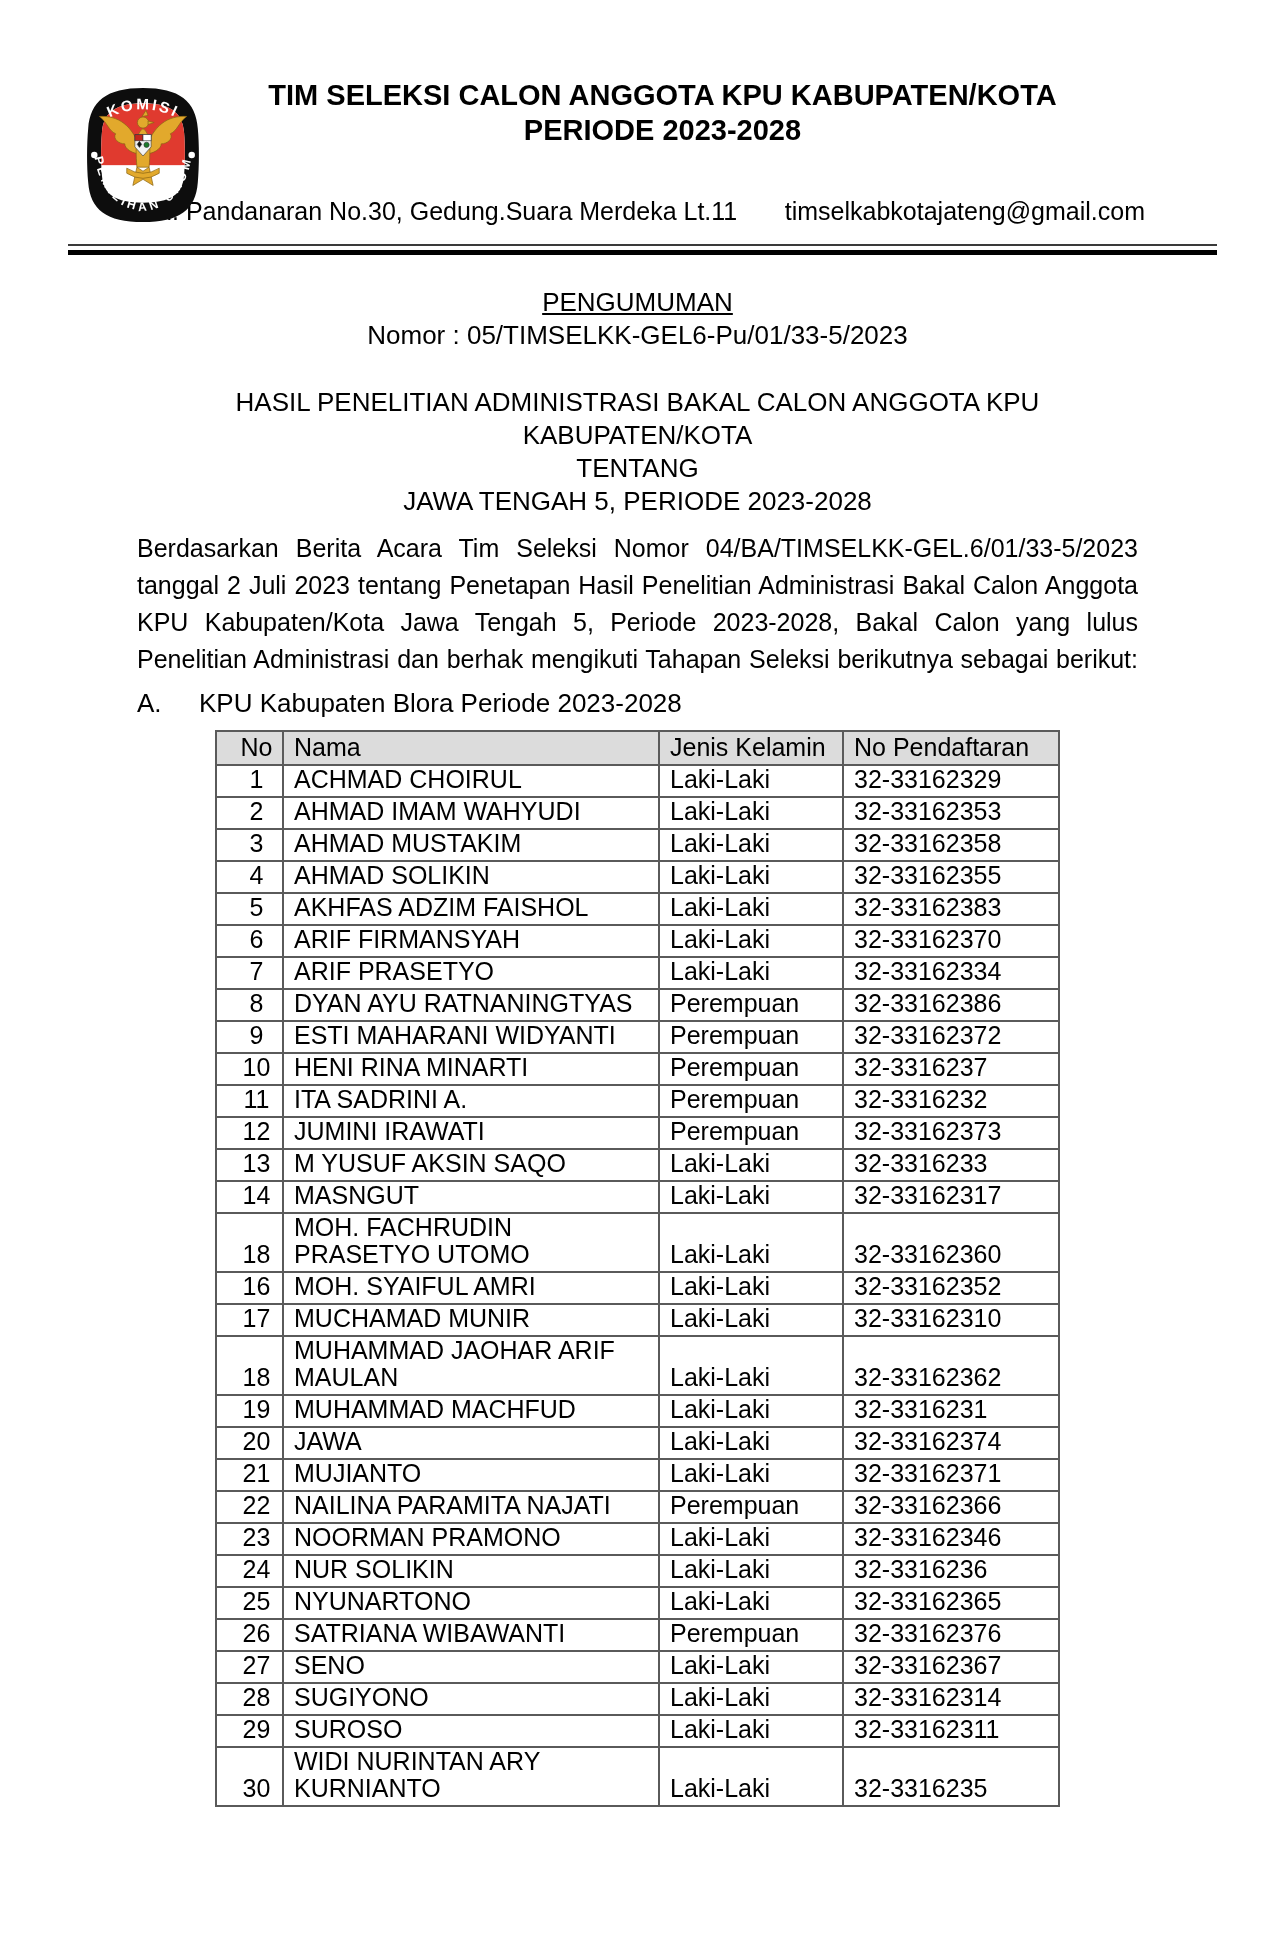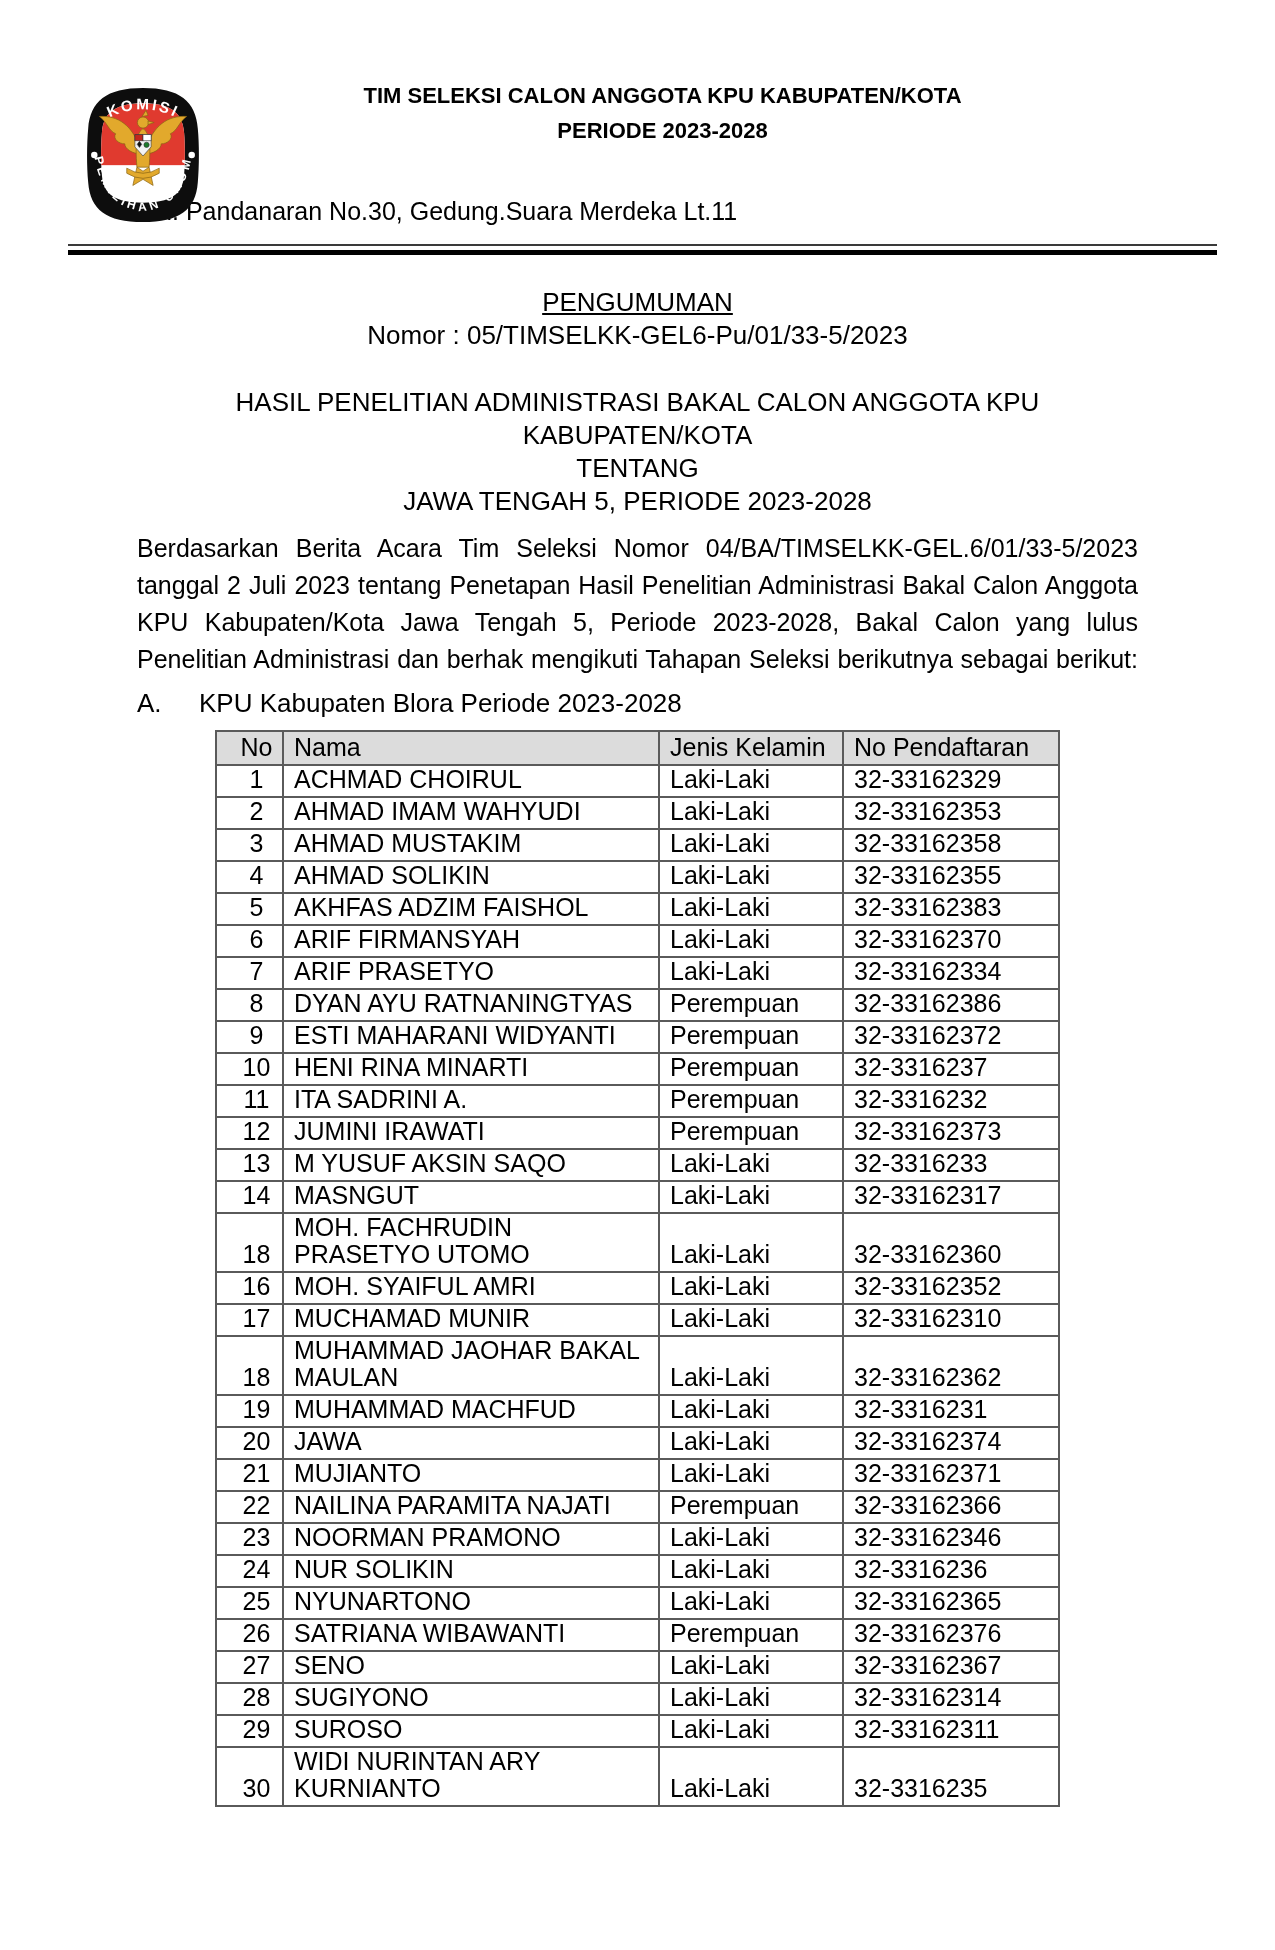--- a/index.html
+++ b/index.html
@@ -6,21 +6,21 @@
   .page {
     position:relative; width:1275px; height:1950px; margin:0 auto;
     background:#ffffff; color:#000;
     font-family:"Liberation Sans", sans-serif;
     overflow:hidden;
   }
   
   .letterhead { position:absolute; top:72px; left:68px; width:1149px; }
   .logo { position:absolute; left:14px; top:14px; width:122px; height:138px; }
   .lh-titles { margin:0 70px 0 110px; text-align:center; font-weight:bold;
-               font-size:22px; line-height:35px; padding-top:6px; }
+               font-size:29px; line-height:35px; padding-top:6px; }
   .lh-address { display:flex; justify-content:space-between;
                 margin-top:48px; padding-left:86px; padding-right:72px;
                 font-size:25px; line-height:30px; }
   .rule { margin-top:18px; border-top:2px solid #3a3a3a; height:4px; border-bottom:5px solid #000; }
   
   .main { position:absolute; top:286px; left:137px; width:1001px; }
   .center { text-align:center; font-size:26px; line-height:33px; }
   .underlined { text-decoration:underline; }
   .spacer34 { height:34px; }
   .body-par { margin-top:12px; font-size:25px; line-height:37px;
@@ -85,20 +85,21 @@
       </g>
     </svg>
 
     <div class="lh-titles">
       <div>TIM SELEKSI CALON ANGGOTA KPU KABUPATEN/KOTA</div>
       <div>PERIODE 2023-2028</div>
     </div>
 
     <div class="lh-address">
       <span>Jl. Pandanaran No.30, Gedung.Suara Merdeka Lt.11</span>
+      <span>timselkabkotajateng@gmail.com</span>
     </div>
 
     <div class="rule"></div>
   </div>
 
   <div class="main">
 
     <div class="center underlined">PENGUMUMAN</div>
     <div class="center">Nomor : 05/TIMSELKK-GEL6-Pu/01/33-5/2023</div>
 
@@ -235,21 +236,21 @@
               <td>32-33162352</td>
             </tr>
             <tr>
               <td>17</td>
               <td class="name-cell">MUCHAMAD MUNIR</td>
               <td>Laki-Laki</td>
               <td>32-33162310</td>
             </tr>
             <tr>
               <td>18</td>
-              <td class="name-cell">MUHAMMAD JAOHAR BAKAL
+              <td class="name-cell">MUHAMMAD JAOHAR ARIF
 MAULAN</td>
               <td>Laki-Laki</td>
               <td>32-33162362</td>
             </tr>
             <tr>
               <td>19</td>
               <td class="name-cell">MUHAMMAD MACHFUD</td>
               <td>Laki-Laki</td>
               <td>32-3316231</td>
             </tr>

